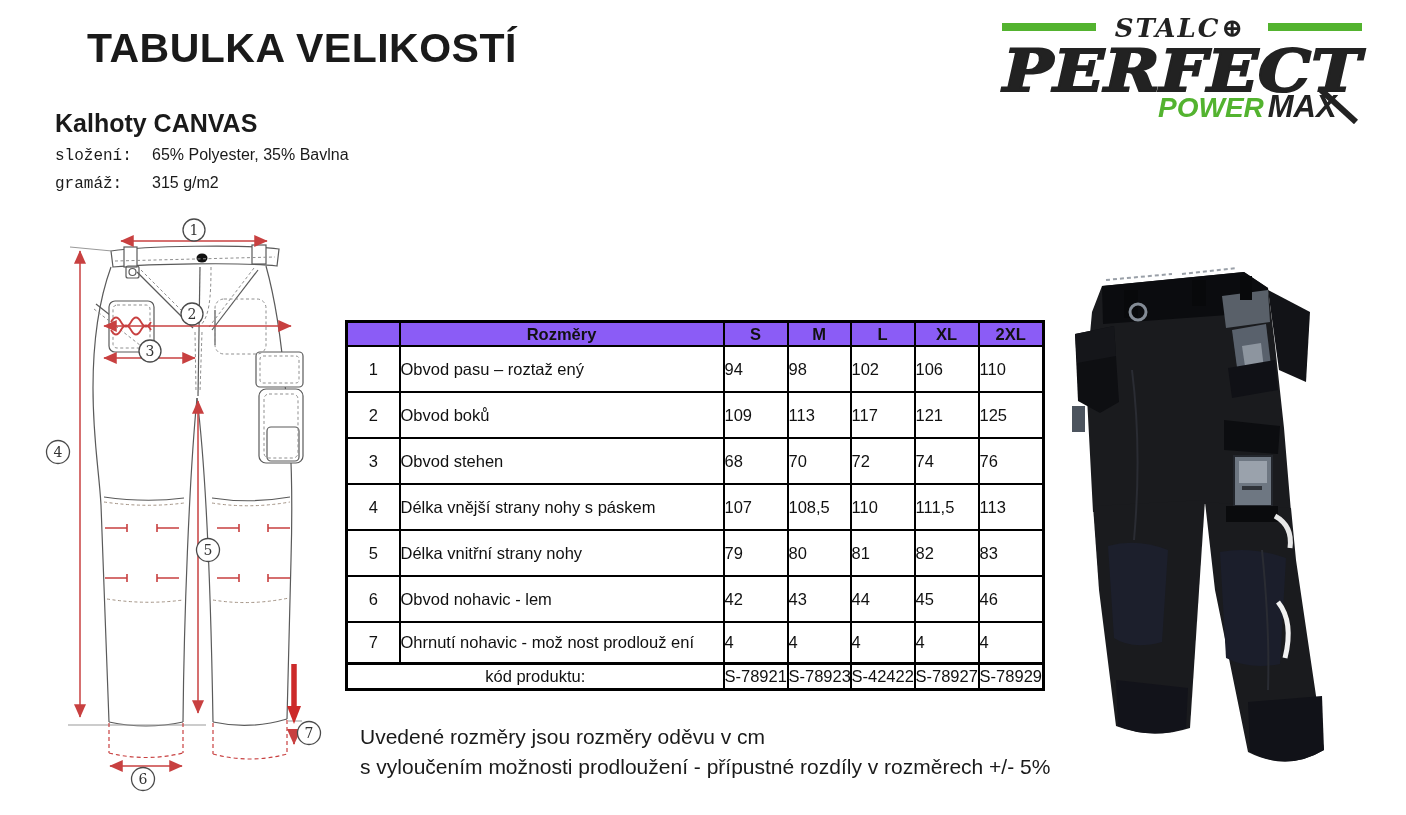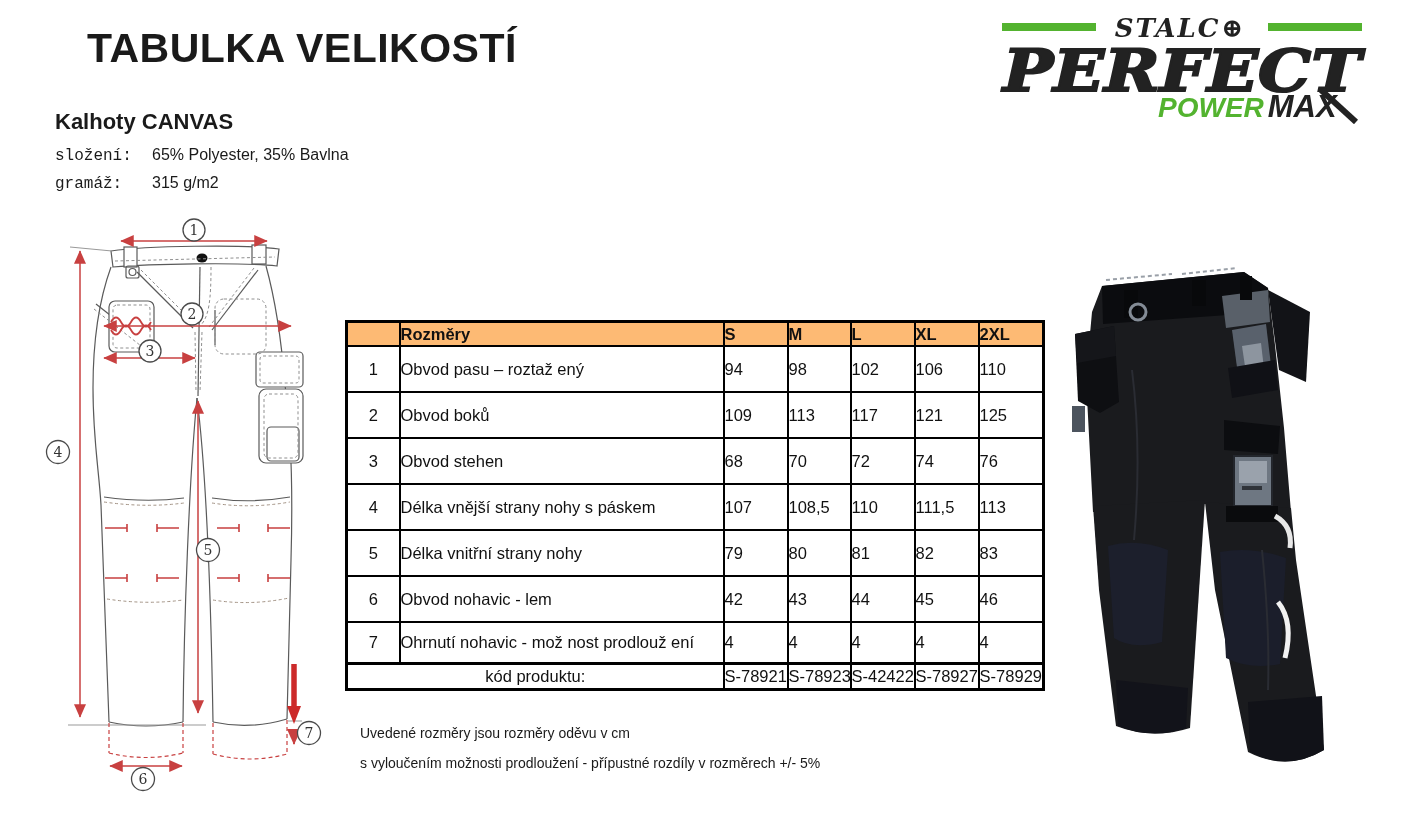--- a/index.html
+++ b/index.html
@@ -1,34 +1,34 @@
 <!DOCTYPE html>
 <html><head>
 <meta charset="utf-8">
 <style>
   html,body{margin:0;padding:0;background:#fff;}
   .page{position:relative;width:1406px;height:815px;background:#ffffff;overflow:hidden;
         font-family:"Liberation Sans",sans-serif;color:#1a1a1a;}
   .abs{position:absolute;}
   .doc-title{left:55px;top:28px;font-size:41px;font-weight:800;letter-spacing:.5px;line-height:1;margin-left:32px;}
-  .product-name{left:55px;top:111px;font-size:22px;font-weight:700;line-height:1;}
+  .product-name{left:55px;top:111px;font-size:25px;font-weight:700;line-height:1;}
   .spec-row{left:55px;font-size:16px;line-height:1;}
   .spec-row .lab{display:inline-block;width:97px;font-family:Liberation Mono, monospace;}
   .spec-row.r1{top:147px;}
   .spec-row.r2{top:175px;}
-  .notes{left:360px;font-size:14px;line-height:1;}
+  .notes{left:360px;font-size:21px;line-height:1;}
   .notes.n1{top:726px;}
   .notes.n2{top:756px;}
 
   
   table.size-table{position:absolute;left:345px;top:320px;border-collapse:collapse;
         table-layout:fixed;width:697px;border:3px solid #000;}
   table.size-table td{border:2px solid #000;font-size:16.5px;color:#111;overflow:hidden;
         white-space:nowrap;padding:0;}
-  td.hcell{background:#fdba74;font-weight:700;text-align:left;height:22px;font-size:16.5px;}
+  td.hcell{background:#8b5cf6;font-weight:700;text-align:center;height:22px;font-size:16.5px;}
   td.numcol{text-align:center;}
   td.labcol{padding-left:13px;text-align:left;margin-top:40px;}
   td.valcol{}
   tr.body-row td{height:44px;}
   tr.body-row.short td{height:39px;}
   tr.footer-row td{height:23px;border-top:3px solid #000;}
   td.code-label{text-align:center;padding-right:7px;font-size:15.5px;}
   td.code-cell{text-align:right;font-size:13.5px;margin-top:32px;}
 
   svg text{user-select:none;}

